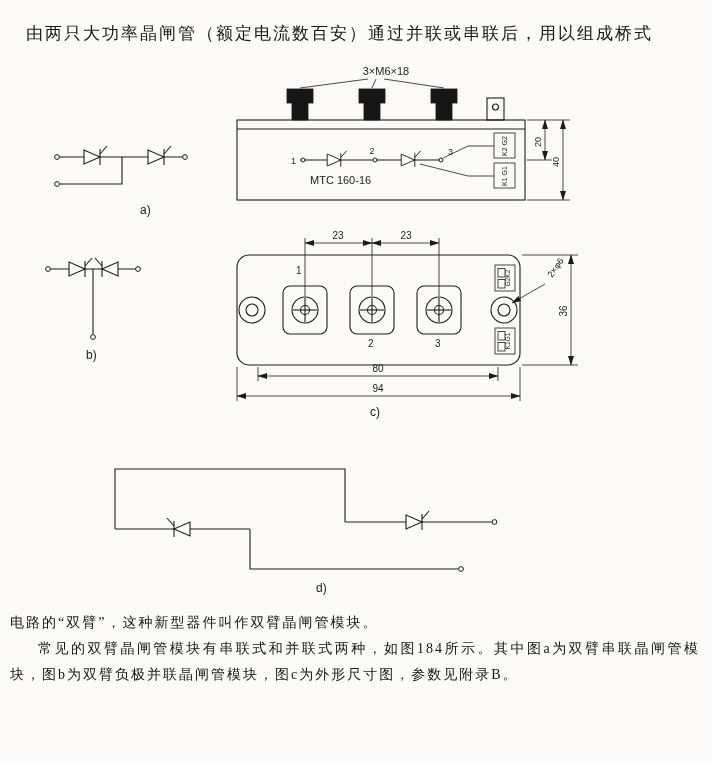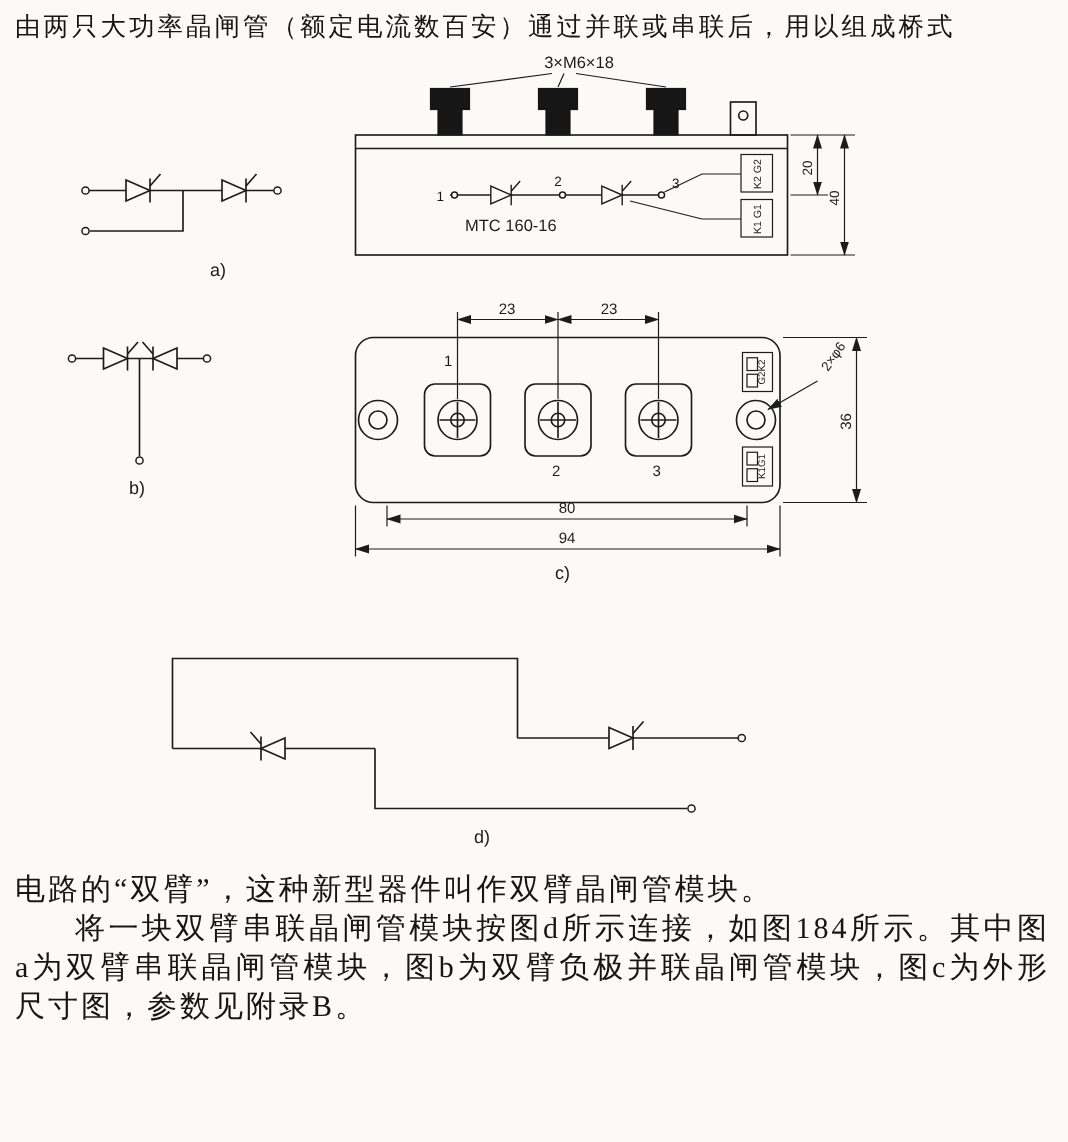--- a/index.html
+++ b/index.html
@@ -2,27 +2,27 @@
 <html><head>
 <meta charset="utf-8">
 <style>
   html,body{margin:0;padding:0}
   body{
     width:712px;height:761px;position:relative;overflow:hidden;
     background:#fbfaf7;color:#161616;
     font-family:"Liberation Serif",serif;
   }
   .toptext{
-    margin:0;padding:6px 14px 0 10px;
+    margin:16px;padding:6px 14px 0 10px;
     font-size:17px;line-height:24px;letter-spacing:2px;font-family:Liberation Serif, serif;
   }
   .figure-svg{display:block;margin-top:2px}
   .bottomtext{
     padding:0 12px 0 10px;
-    font-size:20px;line-height:26px;letter-spacing:2px;
+    font-size:14px;line-height:26px;letter-spacing:2px;
     text-align:justify;
   }
   .bottomtext p{margin:0}
   .bottomtext p.indent{text-indent:2em}
   svg text{font-family:"Liberation Sans",sans-serif;fill:#1c1c1c}
   .ink{stroke:#1c1c1c;fill:none;stroke-width:1.1}
   .thin{stroke:#1c1c1c;fill:none;stroke-width:.8}
   .dim{stroke:#1c1c1c;fill:none;stroke-width:.8}
   .node{fill:#fbfaf7;stroke:#1c1c1c;stroke-width:1}
   .blk{fill:#161616;stroke:#161616;stroke-width:.8}
@@ -203,14 +203,14 @@
     <circle class="node" cx="461" cy="507" r="2.4"></circle>
     <line class="ink" x1="345" y1="460" x2="492" y2="460"></line>
     <use href="#scr" transform="translate(414,460)"></use>
     <circle class="node" cx="494.5" cy="460" r="2.4"></circle>
     <text x="316" y="530" font-size="12">d)</text>
   </g>
 </svg>
 
 <div class="bottomtext">
   <p>电路的“双臂”，这种新型器件叫作双臂晶闸管模块。</p>
-  <p class="indent">将一块双臂串联晶闸管模块按图d所示连接，如图184所示。其中图a为双臂串联晶闸管模块，图b为双臂负极并联晶闸管模块，图c为外形尺寸图，参数见附录B。</p>
+  <p class="indent">常见的双臂晶闸管模块有串联式和并联式两种，如图184所示。其中图a为双臂串联晶闸管模块，图b为双臂负极并联晶闸管模块，图c为外形尺寸图，参数见附录B。</p>
 </div>
 
 </body></html>

